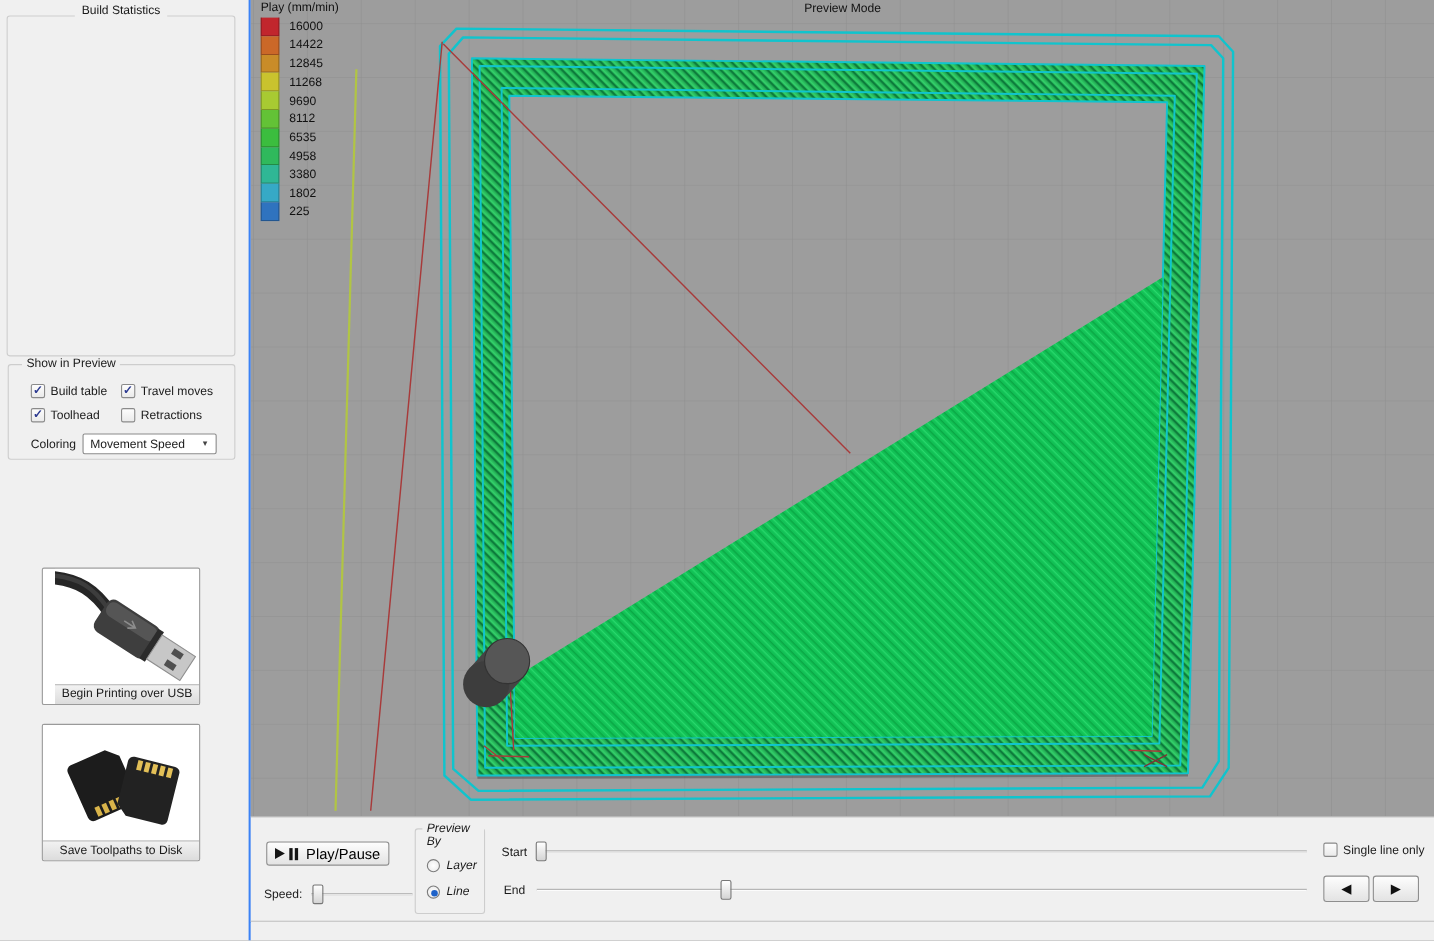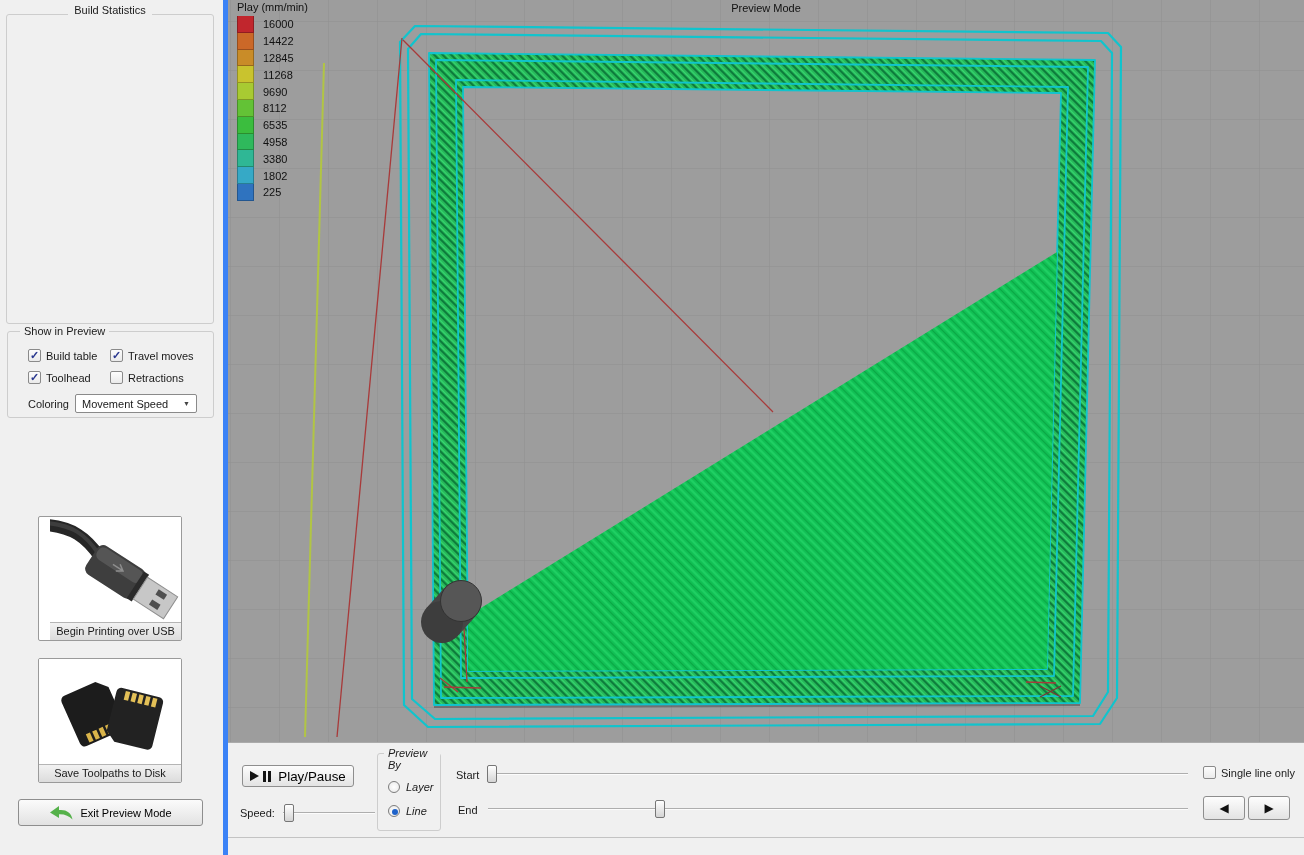--- a/index.html
+++ b/index.html
@@ -1,20 +1,20 @@
 <!DOCTYPE html>
 <html><head>
 <meta charset="utf-8">
 <style>
   * { margin:0; padding:0; box-sizing:border-box; }
   html,body { width:1304px; height:855px; overflow:hidden; }
   body { background:#f0f0f0; font-family:"Liberation Sans", sans-serif; font-size:11px; color:#1a1a1a; position:relative; }
 
   
-  .sidebar { position:absolute; left:0; top:0; width:228px; height:855px; background:#f0f0f0; border-right:5px solid #3b82f6; }
+  .sidebar { position:absolute; left:0; top:0; width:228px; height:855px; background:#f0f0f0; border-right:2px solid #3b82f6; }
   .groupbox { position:absolute; border:1px solid #cdcdcd; border-radius:3px; }
   .groupbox > .gb-title { position:absolute; top:-7px; left:12px; background:#f0f0f0; padding:0 4px; }
   .stats-group { left:6px; top:14px; width:208px; height:310px; }
   .stats-title { position:absolute; top:-11px; left:0; width:100%; text-align:center; }
   .stats-title span { background:#f0f0f0; padding:0 6px; }
   .stats-box { position:absolute; left:9px; top:8px; width:188px; height:294px; background:#ffffff; border:1px solid #a0a0a0; padding:5px 7px; line-height:13px; }
 
   .show-group { left:7px; top:331px; width:207px; height:87px; }
   .cb-grid { position:absolute; left:20px; top:17px; width:175px; }
   .cbrow { display:inline-flex; align-items:center; gap:5px; cursor:default; }
@@ -169,26 +169,20 @@
             <rect x="94" y="36" width="4.5" height="9"></rect>
               <rect x="101" y="36" width="4.5" height="9"></rect>
             <rect x="108" y="36" width="4.5" height="9"></rect>
           </g>
         </g>
       </svg>
     </div>
     <div class="img-caption">Save Toolpaths to Disk</div>
   </div>
 
-  <button class="exit-btn">
-    <svg width="24" height="15" viewBox="0 0 24 15">
-      <path d="M10,1 L1,7.5 L10,13 L10,9.2 C 16,9 20,11 23.5,14.5 C 22.5,7.5 17,4.2 10,5 Z" fill="#55b14a"></path>
-    </svg>
-    <span style="font-family:'Liberation Sans',sans-serif;font-size:11px;">Exit Preview Mode</span>
-  </button>
 </div>
 
 <div class="preview">
   <svg width="1076" height="742" viewBox="0 0 1076 742">
     <defs>
       <pattern id="grid" width="49" height="49" patternUnits="userSpaceOnUse" patternTransform="translate(2,21)">
         <path d="M49,0 L0,0 0,49" fill="none" stroke="#8f8f8f" stroke-width="1"></path>
       </pattern>
       <pattern id="wallhatch" width="6" height="6" patternUnits="userSpaceOnUse" patternTransform="rotate(45)">
         <rect width="6" height="6" fill="#28b85a"></rect>

